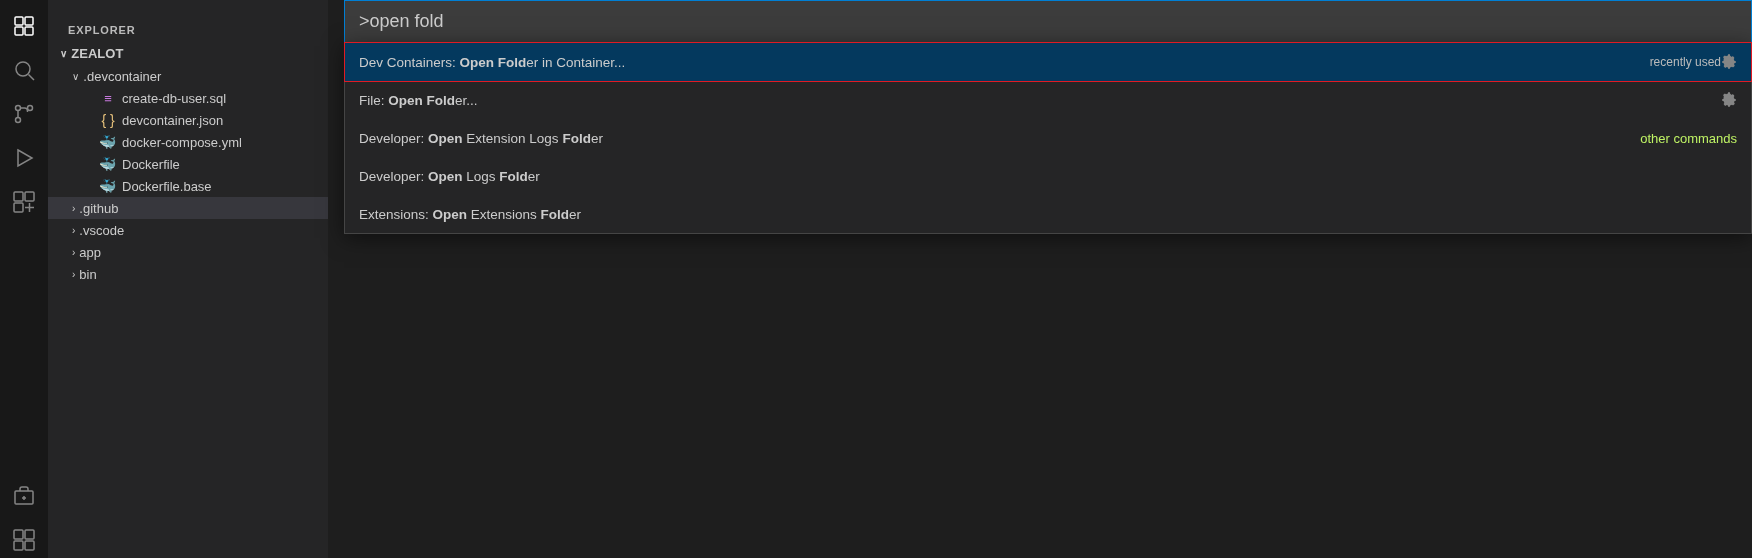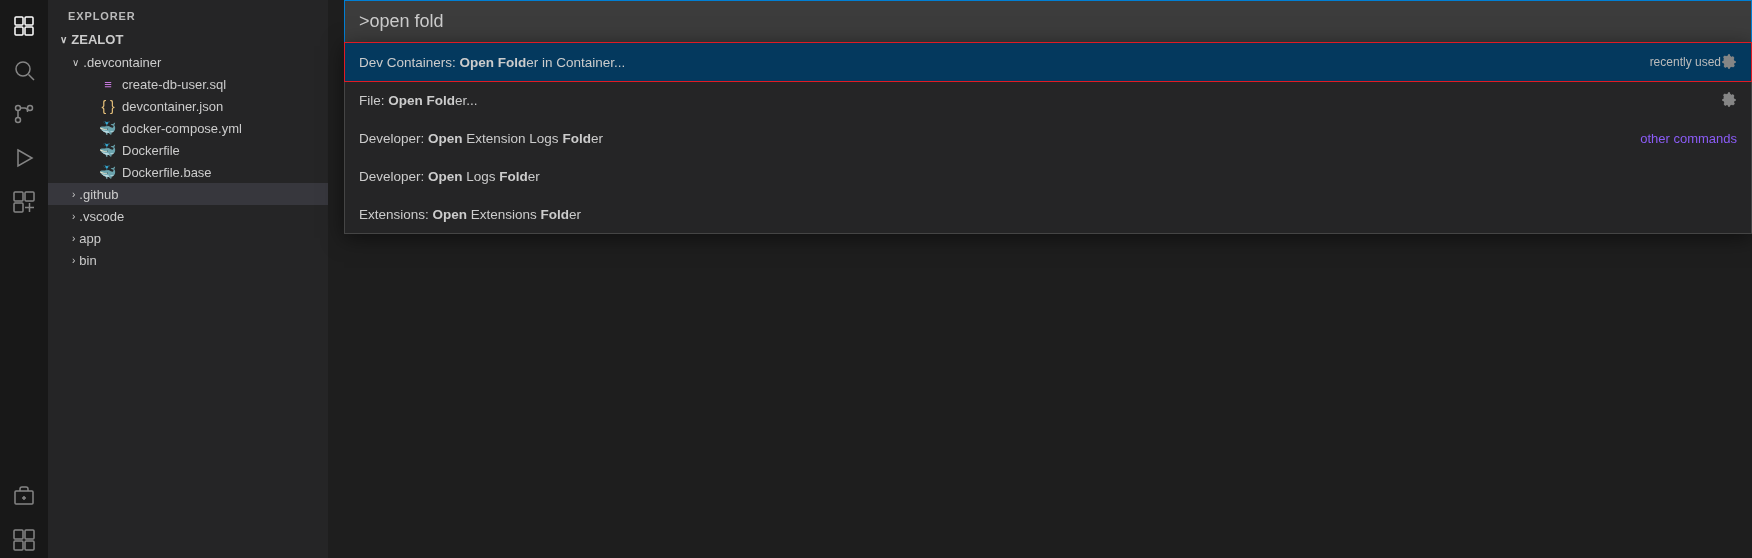--- a/index.html
+++ b/index.html
@@ -39,21 +39,21 @@
     
     .sidebar {
       width: 280px;
       background: #252526;
       display: flex;
       flex-direction: column;
       flex-shrink: 0;
       overflow: hidden;
     }
     .sidebar-header {
-      padding: 10px 12px 6px 20px;
+      padding: 24px 12px 6px 20px;
       font-size: 11px;
       font-weight: 700;
       color: #bbbbbb;
       letter-spacing: 0.08em;
       text-transform: uppercase;
     }
     .sidebar-section-title {
       padding: 4px 8px 4px 12px;
       font-size: 13px;
       font-weight: 600;
@@ -164,21 +164,21 @@
     .command-item .cmd-text .bold { font-weight: 700; }
 
     .command-item .cmd-badge {
       font-size: 12px;
       color: #bbbbbb;
       margin-left: auto;
       display: flex;
       align-items: center;
     }
     .cmd-badge-text { color: #bbbbbb; font-size: 12px; }
-    .cmd-badge-link { color: #8b5cf6; font-size: 13px; }
+    .cmd-badge-link { color: #bef264; font-size: 13px; }
 
     .gear-icon {
       width: 16px;
       height: 16px;
       color: #858585;
       cursor: pointer;
     }
   </style>
 </head>
 <body>

